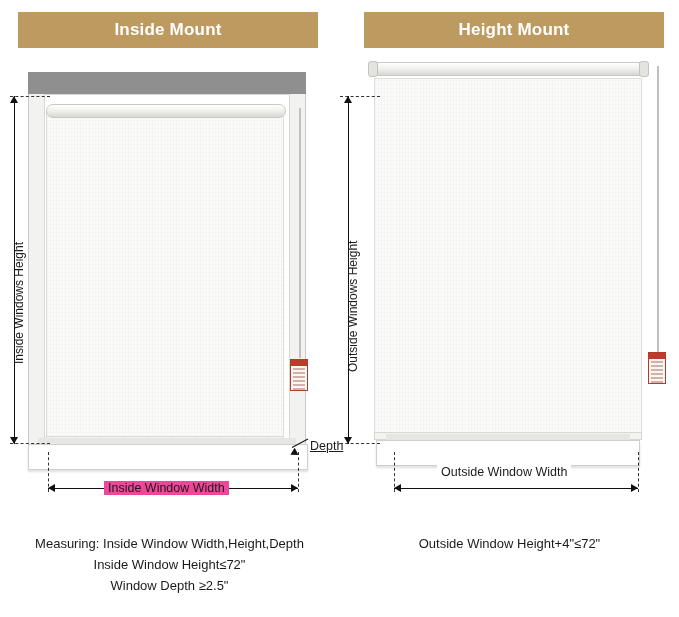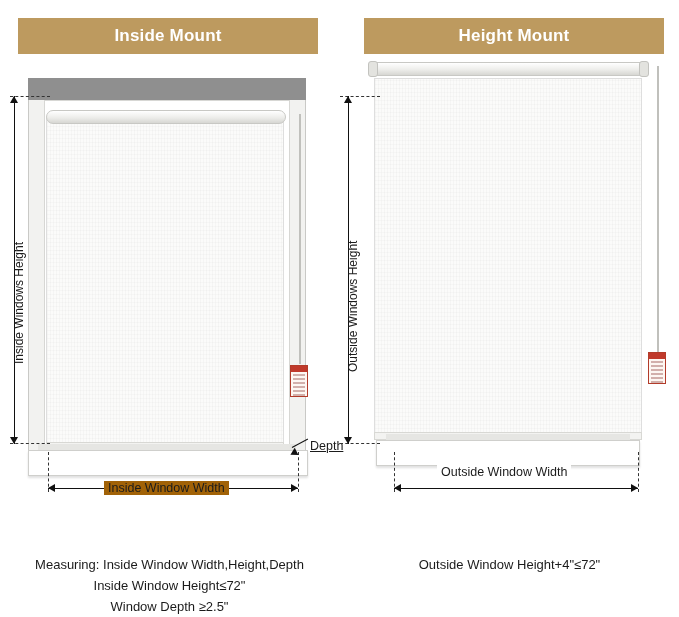--- a/index.html
+++ b/index.html
@@ -6,21 +6,21 @@
   body{
     width:679px;height:617px;
     background:#ffffff;
     font-family:"Liberation Sans", sans-serif;
     color:#1b1b1b;
     overflow:hidden;
     position:relative;
   }
   .panel{
     position:absolute;
-    top:10px;
+    top:4px;
     width:339px;
     height:477px;
   }
   .panel.left{left:0;}
   .panel.right{left:340px;}
 
   
   .header{
     position:absolute;
     top:8px;
@@ -154,21 +154,20 @@
   }
 
   
   .caption{
     position:absolute;
     left:0;right:0;
     top:533px;
     text-align:center;
     font-size:13px;
     line-height:21px;
-    margin-top:21px;
   }
   .caption div{white-space:nowrap;}
 </style>
 </head>
 <body>
 
 <div class="panel left">
 
   <div class="header">
     <span>Inside Mount</span>
@@ -204,21 +203,21 @@
 <div class="dim-v" style="left:14px;top:96px;height:348px;"></div>
 <div class="arrow up" style="left:10px;top:96px;"></div>
 <div class="arrow down" style="left:10px;top:437px;"></div>
 <div class="vlabel" style="left:12px;top:364px;">Inside Windows Height</div>
 
 <div class="dash-v" style="left:48px;top:452px;height:40px;"></div>
 <div class="dash-v" style="left:298px;top:452px;height:40px;"></div>
 <div class="dim-h" style="left:48px;top:488px;width:250px;"></div>
 <div class="arrow left" style="left:48px;top:484px;"></div>
 <div class="arrow right" style="left:291px;top:484px;"></div>
-<div class="hlabel" style="left:104px;top:481px;background:#a16207;padding:0 4px;">Inside Window Width</div>
+<div class="hlabel" style="left:104px;top:481px;background:#ec4899;padding:0 4px;">Inside Window Width</div>
 
 <div class="dim-h" style="left:292px;top:447px;width:18px;transform:rotate(-28deg);transform-origin:left center;"></div>
 <div class="arrow left" style="left:290px;top:449px;transform:rotate(-28deg);"></div>
 <div class="depth-label" style="left:310px;top:439px;">Depth</div>
 
 <div class="caption" style="left:0;width:339px;">
   <div>Measuring: Inside Window Width,Height,Depth</div>
   <div>Inside Window Height≤72"</div>
   <div>Window Depth ≥2.5"</div>
 </div>

